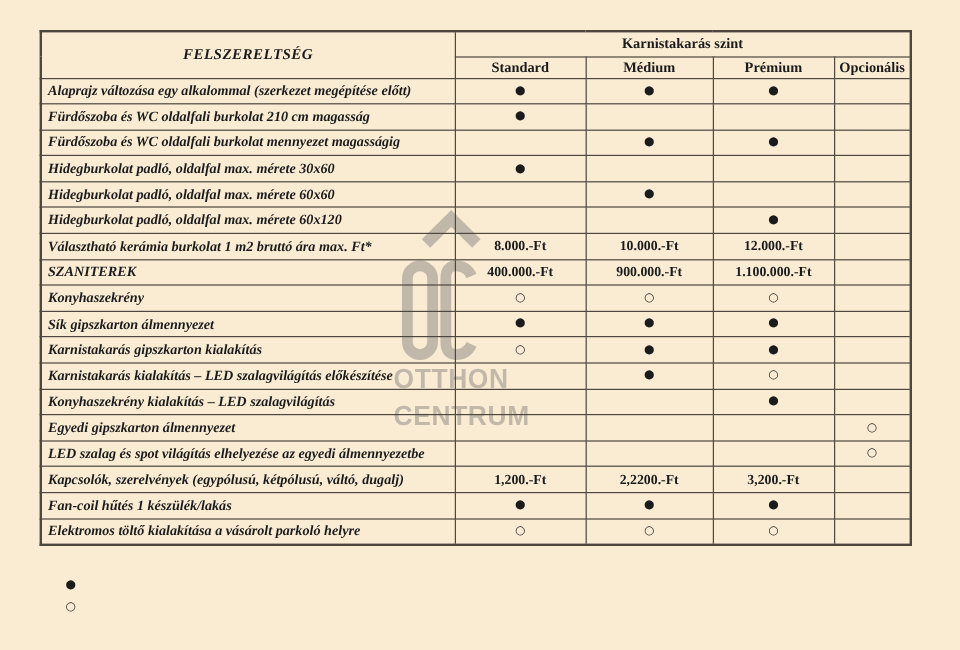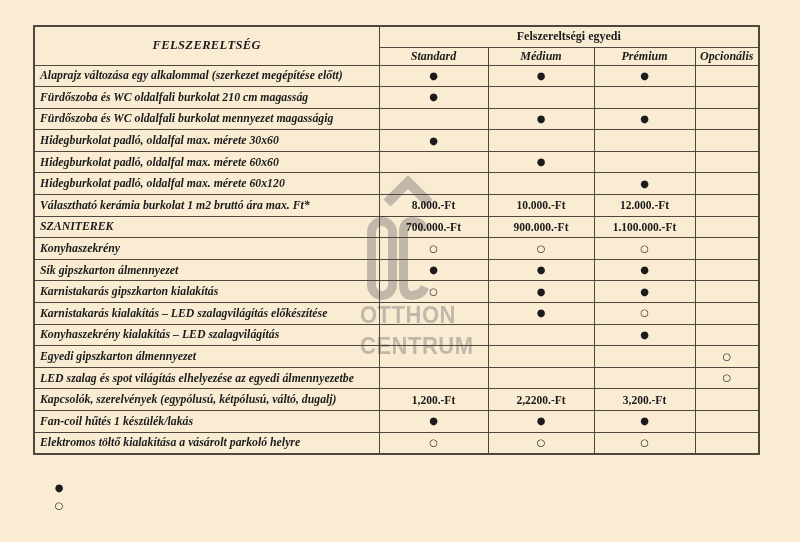--- a/index.html
+++ b/index.html
@@ -8,21 +8,21 @@
     position: relative;
     background: #f9ecd3;
     font-family: "Liberation Serif", serif;
     color: #1b1b1b;
     overflow: hidden;
   }
 
   
   .watermark {
     position: absolute;
-    left: 360px;
+    left: 328px;
     top: 172px;
     width: 115px;
     height: 200px;
     opacity: 0.5;
     color: #8b8680;
     z-index: 1;
     pointer-events: none;
   }
   .watermark svg { display: block; }
   .wm-word {
@@ -50,21 +50,21 @@
   }
   table.equip th, table.equip td {
     border: 1px solid #4d473d;
     background: transparent;
     overflow: hidden;
     white-space: nowrap;
   }
   table.equip { border: 2px solid #4d473d; }
 
   thead tr.group-row { height: 21px; }
-  thead tr.level-row { height: 18px; font-style: italic; }
+  thead tr.level-row { height: 18px; }
   tbody tr { height: 21.6px; }
 
   th.th-main {
     font-style: italic;
     font-weight: bold;
     font-size: 12.5px;
     letter-spacing: 0.4px;
     text-align: center;
   }
   th.th-group {
@@ -134,21 +134,21 @@
   <colgroup>
     <col style="width:345px">
     <col style="width:109px">
     <col style="width:106px">
     <col style="width:101px">
     <col style="width:64px">
   </colgroup>
   <thead>
     <tr class="group-row">
       <th class="th-main" rowspan="2">FELSZERELTSÉG</th>
-      <th class="th-group" colspan="4">Felszereltségi egyedi</th>
+      <th class="th-group" colspan="4">Karnistakarás szint</th>
     </tr>
     <tr class="level-row" id="level-row">
         <th class="th-level">Standard</th>
         <th class="th-level">Médium</th>
         <th class="th-level">Prémium</th>
         <th class="th-level">Opcionális</th>
       </tr>
   </thead>
   <tbody id="rows">
       <tr>
@@ -195,21 +195,21 @@
       </tr>
       <tr>
         <td class="lbl">Választható kerámia burkolat 1 m2 bruttó ára max. Ft*</td>
         <td class="val price">8.000.-Ft</td>
         <td class="val price">10.000.-Ft</td>
         <td class="val price">12.000.-Ft</td>
         <td class="val sym"></td>
       </tr>
       <tr>
         <td class="lbl">SZANITEREK</td>
-        <td class="val price">700.000.-Ft</td>
+        <td class="val price">400.000.-Ft</td>
         <td class="val price">900.000.-Ft</td>
         <td class="val price">1.100.000.-Ft</td>
         <td class="val sym"></td>
       </tr>
       <tr>
         <td class="lbl">Konyhaszekrény</td>
         <td class="val sym">○</td>
         <td class="val sym">○</td>
         <td class="val sym">○</td>
         <td class="val sym"></td>

